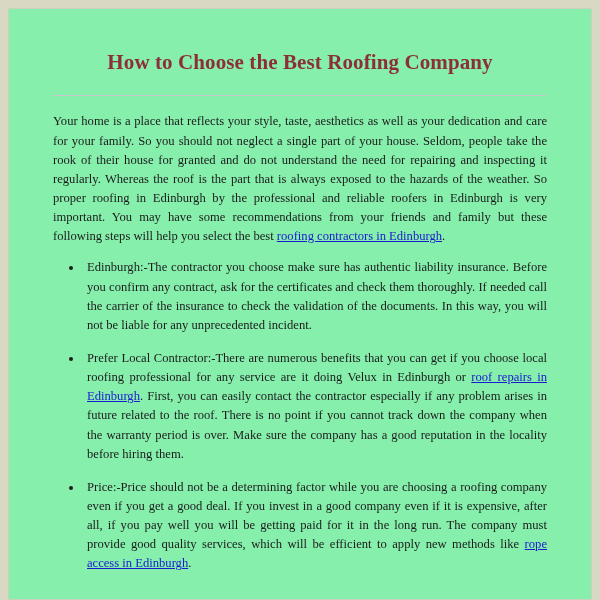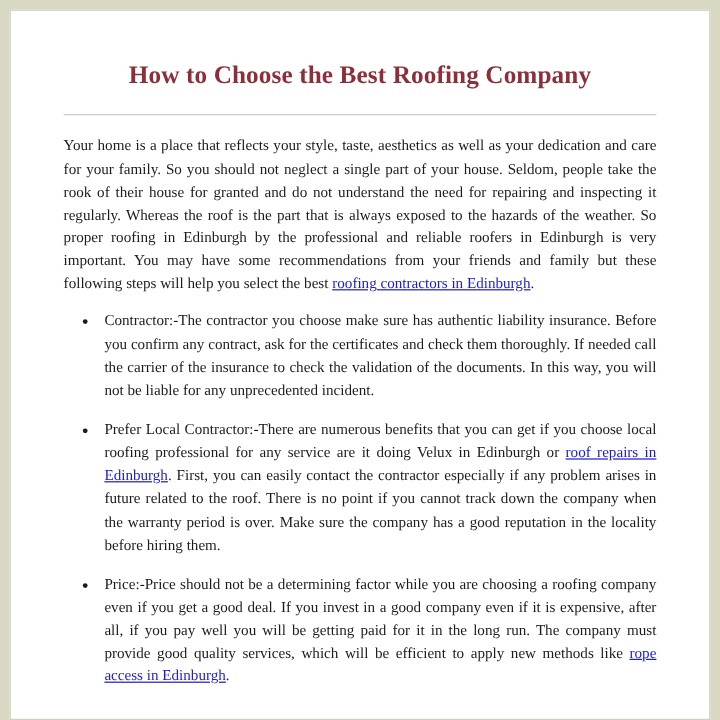--- a/index.html
+++ b/index.html
@@ -12,21 +12,21 @@
     background: #d9d9c3;
     font-family: "Liberation Serif", serif;
     overflow: hidden;
   }
   .page {
     position: absolute;
     top: 8px;
     left: 8px;
     width: 584px;
     height: 592px;
-    background: #ffffff;
+    background: #86efac;
     border: 1px solid #cfcfbe;
     box-sizing: border-box;
     overflow: hidden;
   }
   .inner {
     padding: 38px 44px 0 44px;
   }
   h1.doc-title {
     color: #8c2f39;
     font-size: 21px;
@@ -73,21 +73,21 @@
   <div class="inner">
 
     <h1 class="doc-title">How to Choose the Best Roofing Company</h1>
 
     <hr class="title-rule">
 
     <p class="body-text"><span>Your home is a place that reflects your style, taste, aesthetics as well as your dedication and care for your family. So you should not neglect a single part of your house. Seldom, people take the rook of their house for granted and do not understand the need for repairing and inspecting it regularly. Whereas the roof is the part that is always exposed to the hazards of the weather. So proper </span><b>roofing in Edinburgh</b><span> by the professional and reliable </span><b>roofers in Edinburgh</b><span> is very important. You may have some recommendations from your friends and family but these following steps will help you select the best </span><a class="inline-link" href="#">roofing contractors in Edinburgh</a><span>.</span></p>
 
     <ul class="bullets">
 
-      <li><b>Contractor:-</b><span>The contractor you choose make sure has authentic liability insurance. Before you confirm any contract, ask for the certificates and check them thoroughly. If needed call the carrier of the insurance to check the validation of the documents. In this way, you will not be liable for any unprecedented incident.</span></li>
+      <li><b>Edinburgh:-</b><span>The contractor you choose make sure has authentic liability insurance. Before you confirm any contract, ask for the certificates and check them thoroughly. If needed call the carrier of the insurance to check the validation of the documents. In this way, you will not be liable for any unprecedented incident.</span></li>
 
       <li><b>Prefer Local Contractor</b><span>:-There are numerous benefits that you can get if you choose local roofing professional for any service are it doing </span><b>Velux in Edinburgh</b><span> or </span><a class="inline-link" href="#">roof repairs in Edinburgh</a><span>. First, you can easily contact the contractor especially if any problem arises in future related to the roof. There is no point if you cannot track down the company when the warranty period is over. Make sure the company has a good reputation in the locality before hiring them.</span></li>
 
       <li><b>Price</b><span>:-Price should not be a determining factor while you are choosing a roofing company even if you get a good deal. If you invest in a good company even if it is expensive, after all, if you pay well you will be getting paid for it in the long run. The company must provide good quality services, which will be efficient to apply new methods like </span><a class="inline-link" href="#">rope access in Edinburgh</a><span>.</span></li>
 
     </ul>
 
   </div>
 </div>
 

